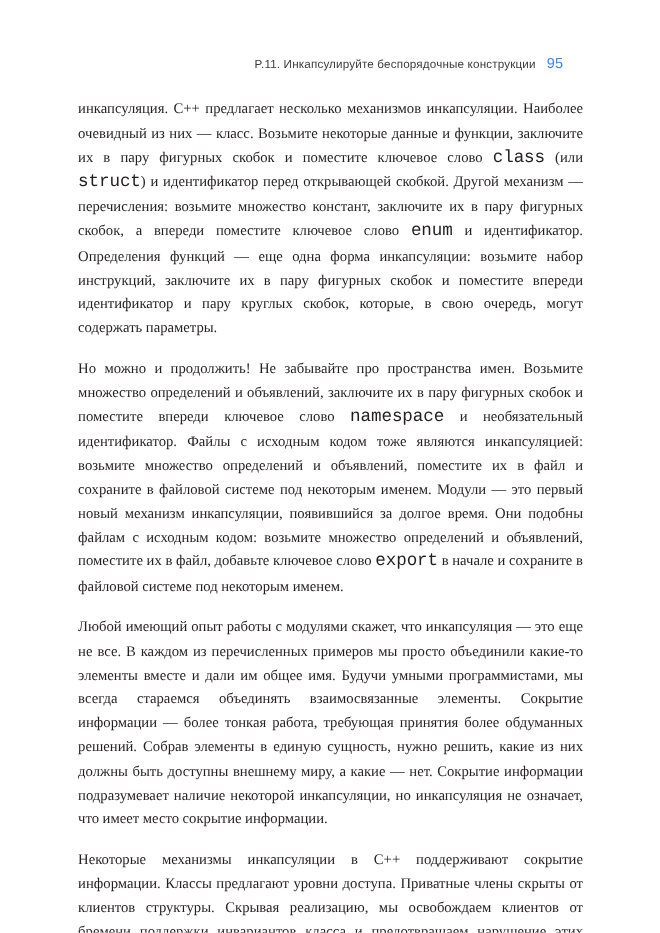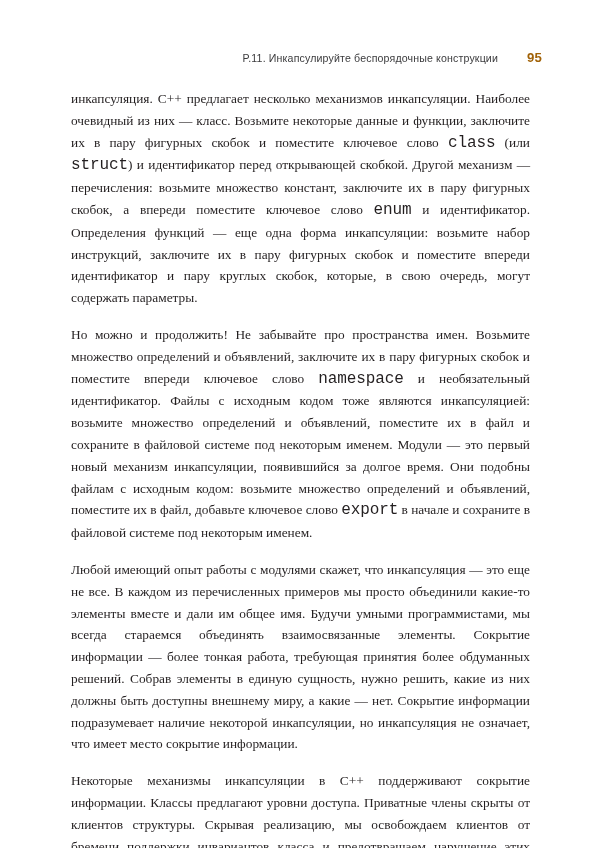--- a/index.html
+++ b/index.html
@@ -20,42 +20,42 @@
     position: relative;
     width: 600px;
     height: 848px;
     box-sizing: border-box;
   }
 
   
   .running-head {
     position: absolute;
     left: 71px;
-    right: 58px;
+    right: 83px;
     top: 50px;
     height: 20px;
     display: flex;
     align-items: baseline;
     justify-content: flex-end;
-    gap: 24px;
+    gap: 10px;
     font-family: "Liberation Sans", "DejaVu Sans", sans-serif;
   }
   .running-head .head-title {
     font-size: 10.6px;
     letter-spacing: 0.15px;
     color: #3b3b3d;
     white-space: nowrap;
   }
   .running-head .folio {
     font-size: 13.2px;
-    font-weight: bold;
-    color: #a16207;
+    font-weight: normal;
+    color: #3b82f6;
     letter-spacing: 0.2px;
     min-width: 20px;
-    text-align: right;
+    text-align: left;
   }
 
   
   .textblock {
     position: absolute;
     left: 71px;
     top: 88px;
     width: 459px;
   }
 

